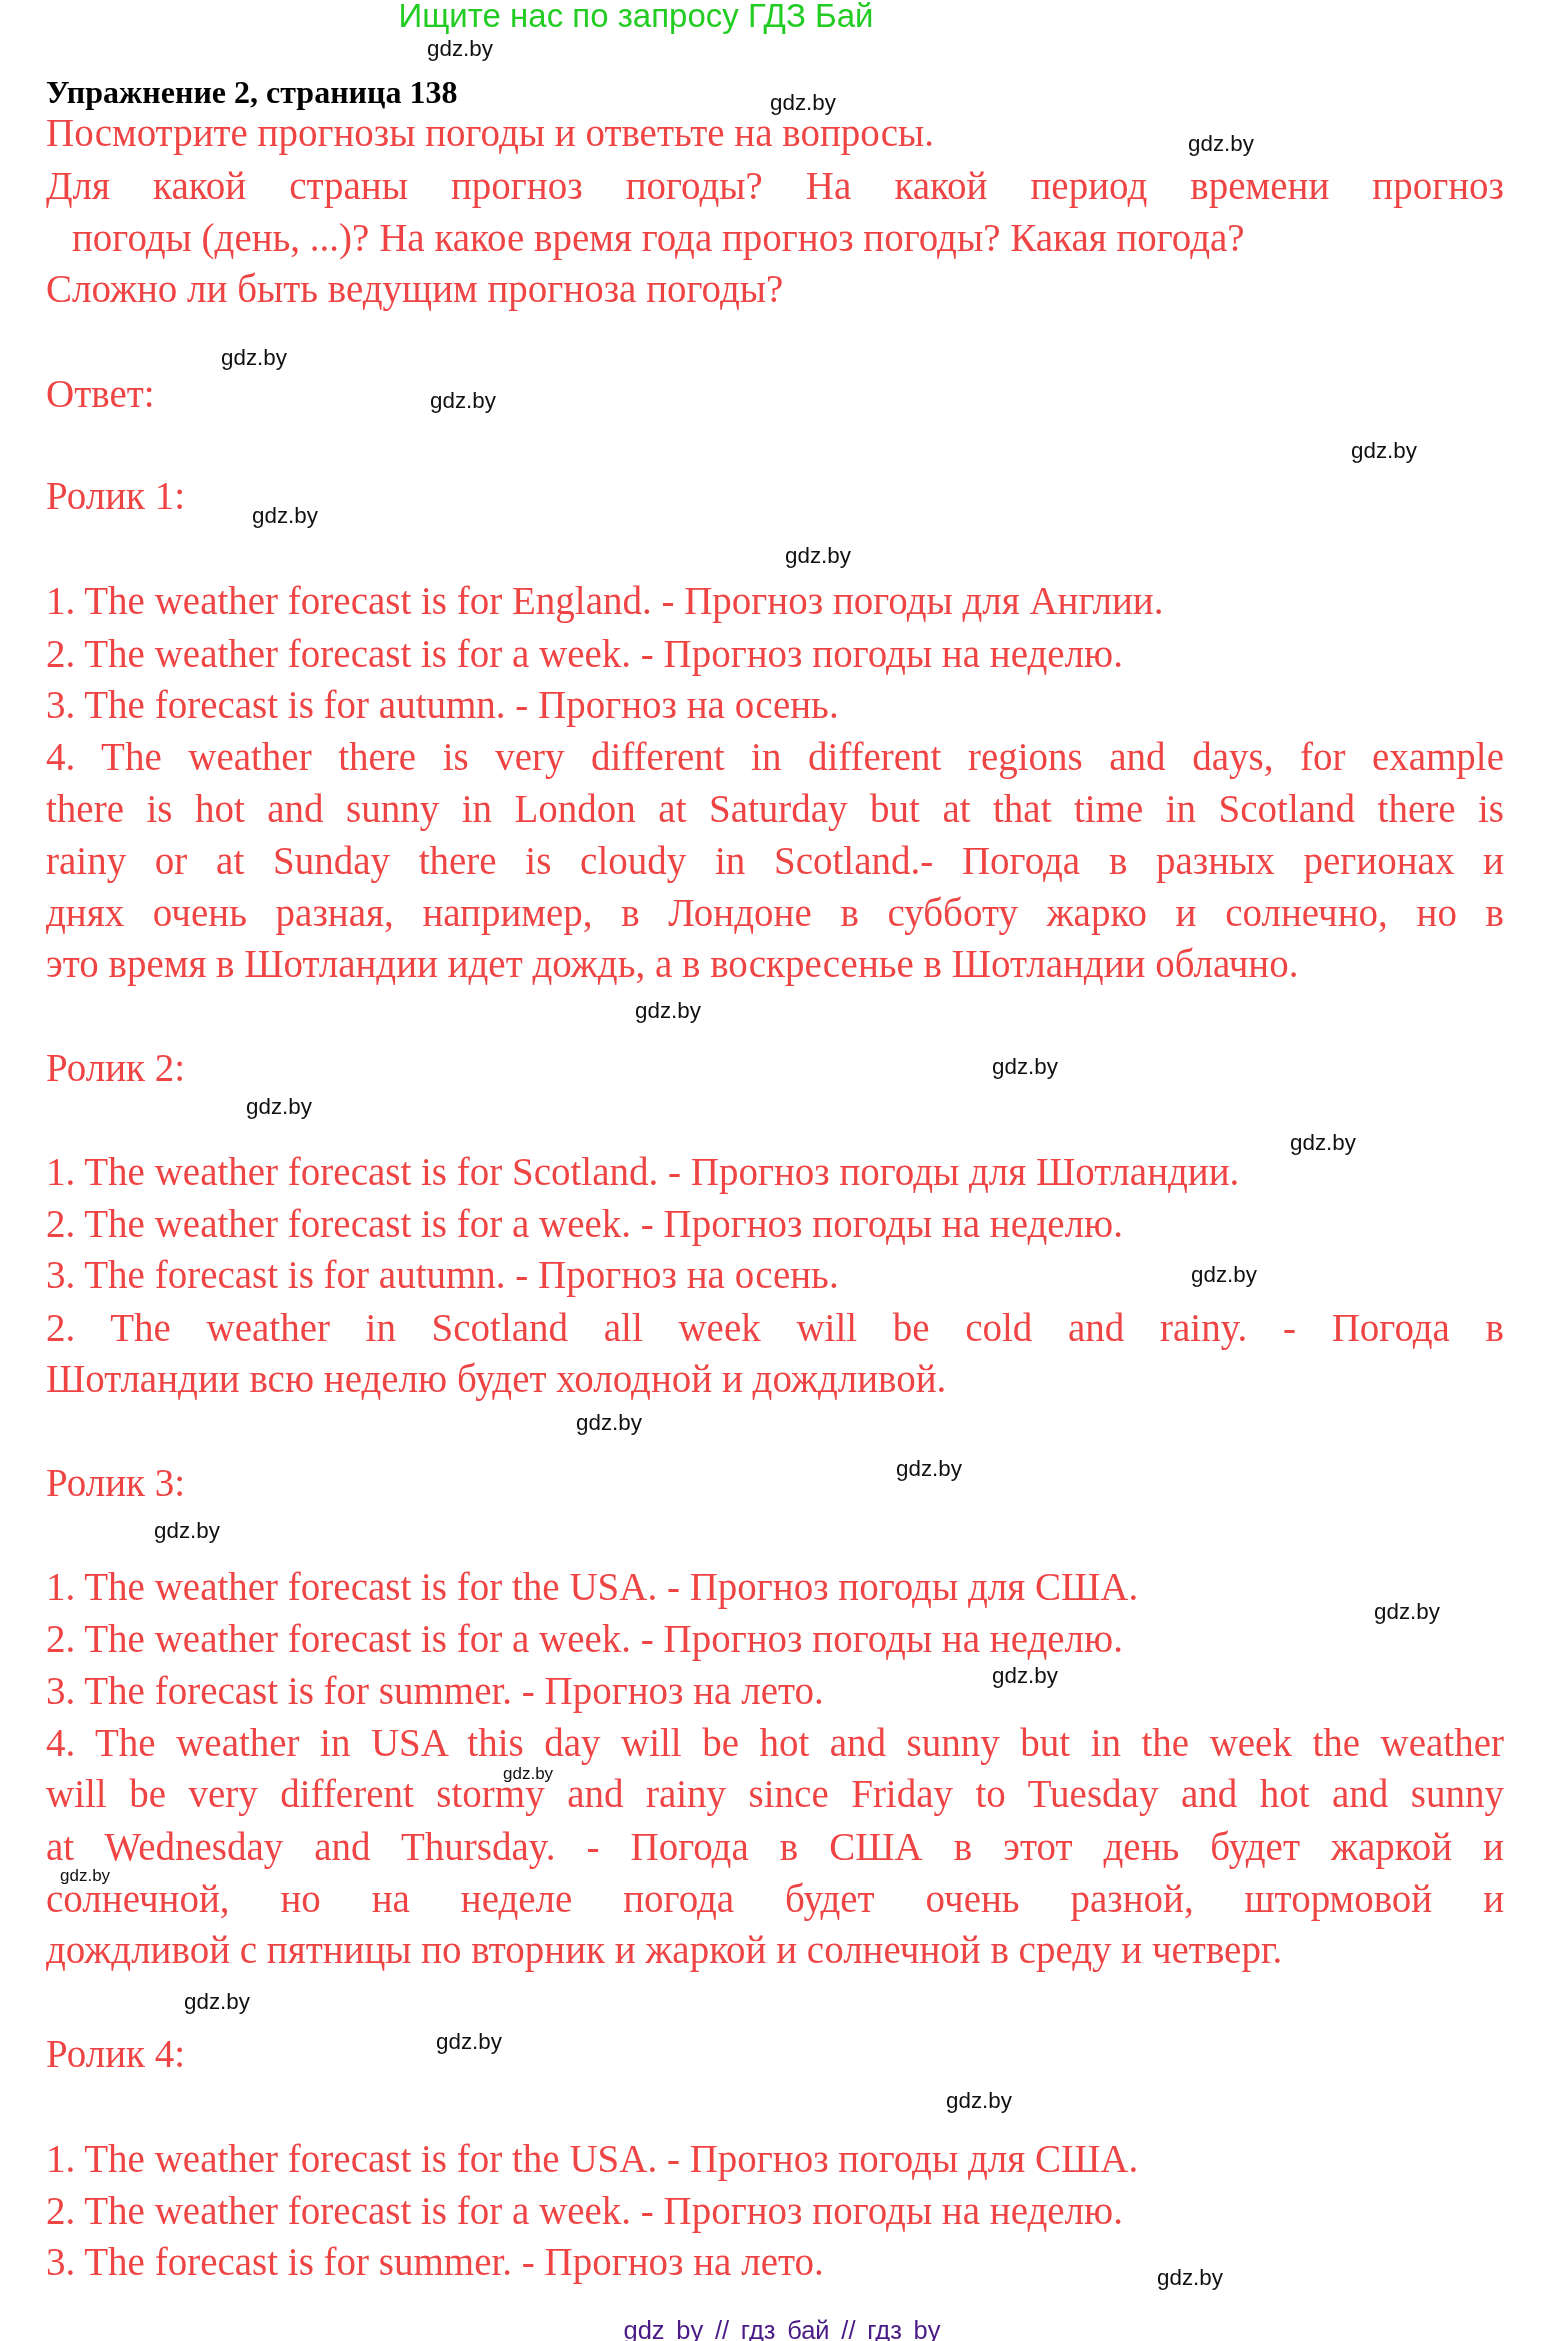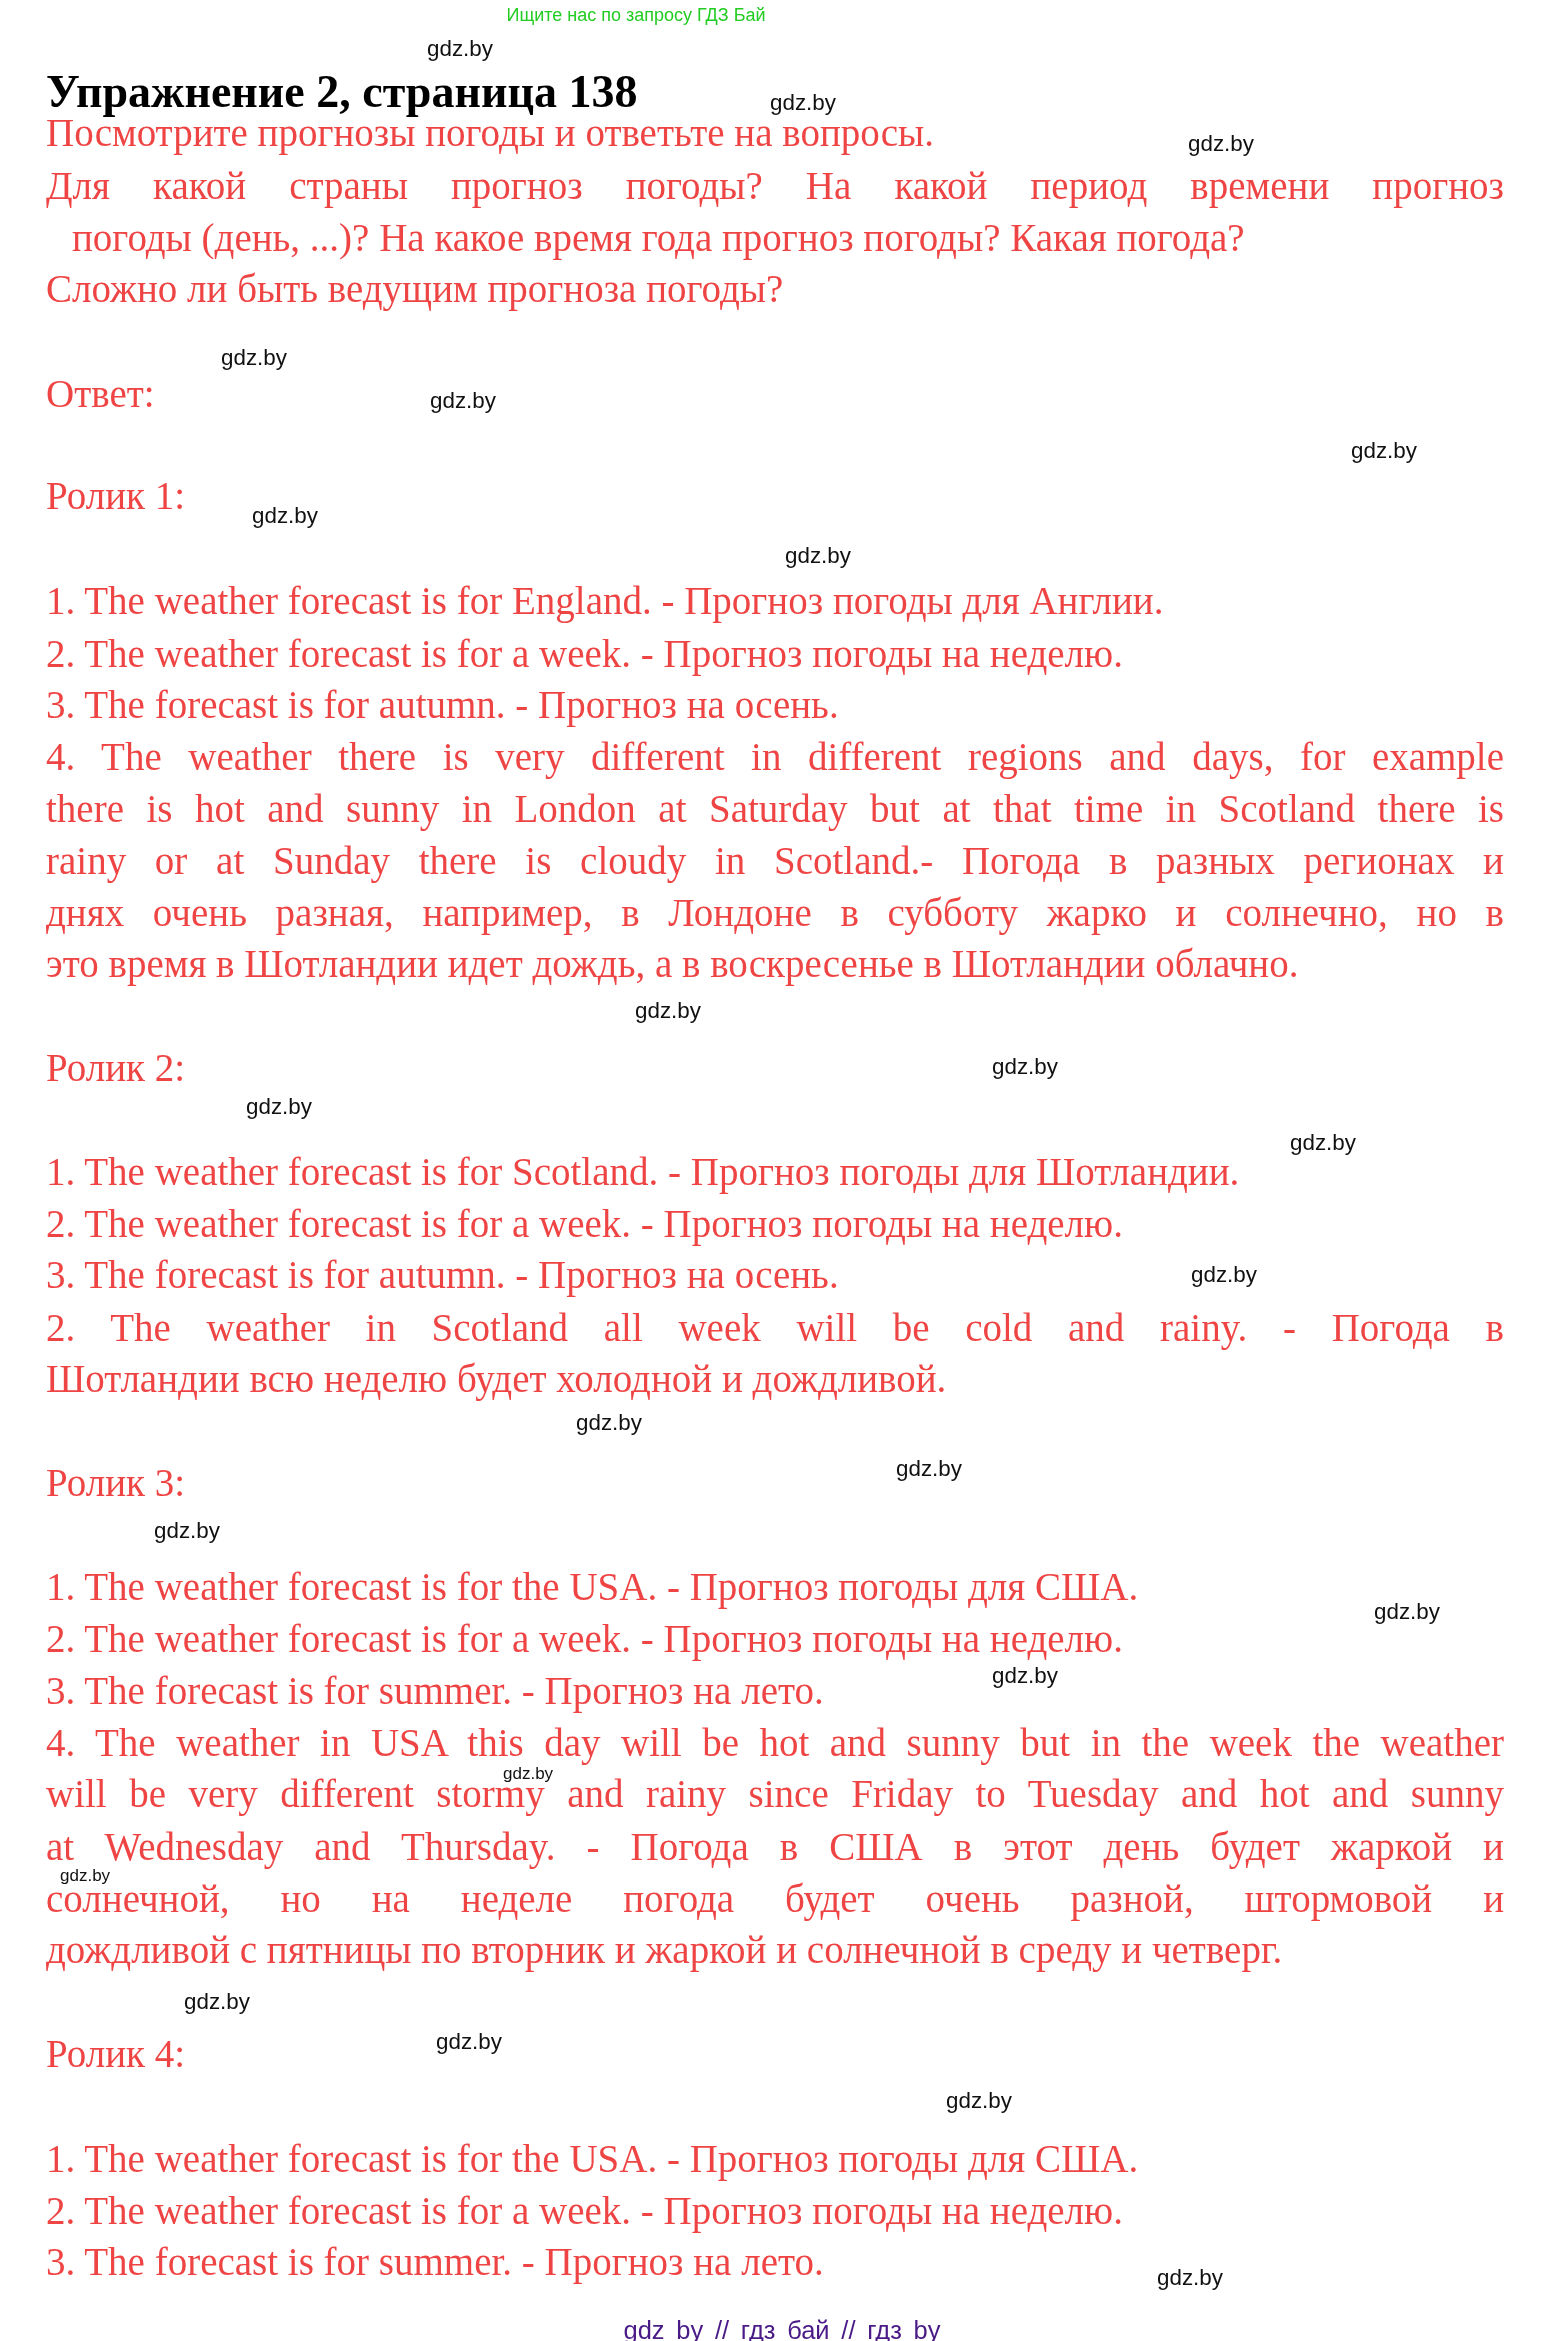--- a/index.html
+++ b/index.html
@@ -1,28 +1,28 @@
 <!DOCTYPE html>
 <html style="font-size:12.4px"><head>
   <meta charset="utf-8">
   <style>
     html, body { margin: 0; padding: 0; background: #ffffff; }
     body { width: 1564px; height: 2342px; position: relative; overflow: hidden; }
     .abs { position: absolute; white-space: nowrap; }
     .header {
       top: 0px; left: 0; width: 1272px; text-align: center;
-      font-family: "Liberation Sans", sans-serif; font-size: 18px; color: #22cc22; line-height: 31px;
+      font-family: "Liberation Sans", sans-serif; font-size: 33px; color: #22cc22; line-height: 31px;
     }
     .footer {
       top: 2315px; left: 0; width: 1564px; text-align: center;
       font-family: "Liberation Sans", sans-serif; font-size: 25.5px; color: #4a1a86; line-height: 31px;
       word-spacing: 4.6px;
     }
     .title {
-      left: 46px; font-family: "Liberation Serif", serif; font-weight: bold; font-size: 46px; line-height: 46px; color: #000;
+      left: 46px; font-family: "Liberation Serif", serif; font-weight: bold; font-size: 32px; line-height: 46px; color: #000;
     }
     .line {
       left: 46px; font-family: "Liberation Serif", serif; font-size: 39px; line-height: 46px; color: #ef4444;
     }
     .just {
       width: 1458px; text-align: justify; text-align-last: justify; white-space: normal;
     }
     .wm {
       font-family: "Liberation Sans", sans-serif; font-size: 22.4px; color: #111; line-height: 26px;
     }

